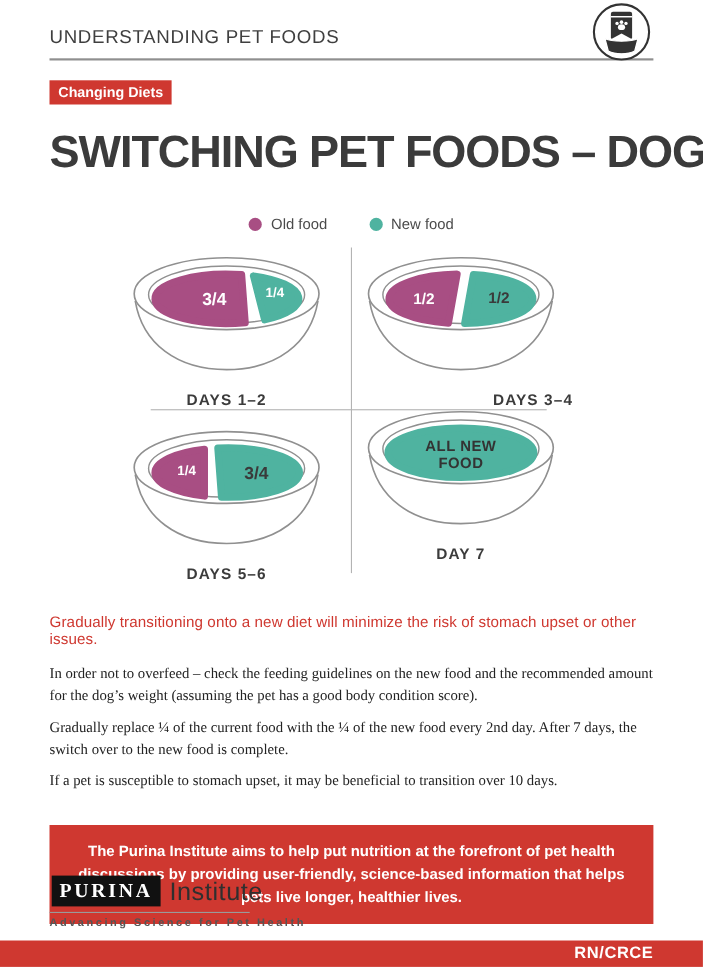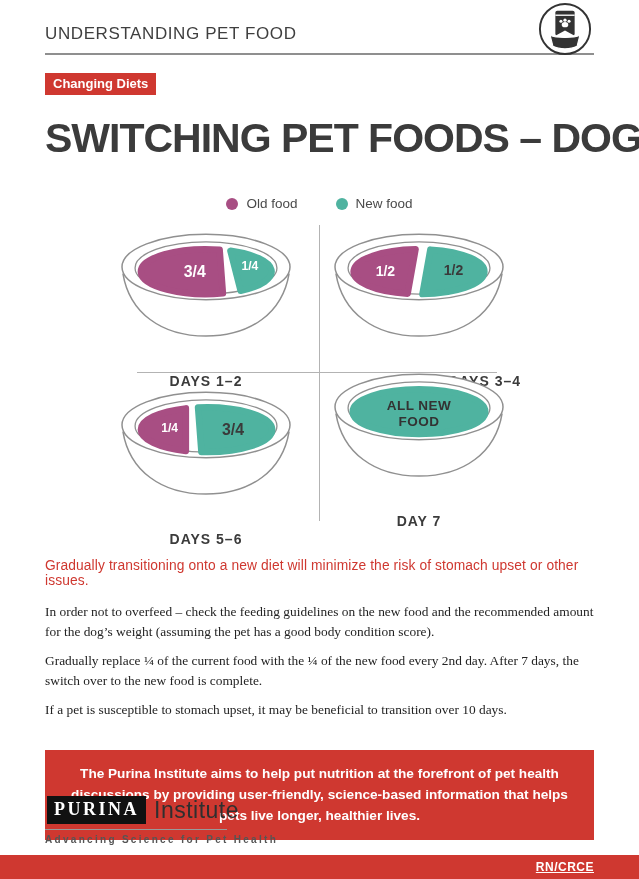--- a/index.html
+++ b/index.html
@@ -44,21 +44,21 @@
   .bowl-body{fill:#fff;stroke:var(--bowl-stroke);stroke-width:1.6;}
   .bowl-rim{fill:#fff;stroke:var(--bowl-stroke);stroke-width:1.6;}
   .bowl-rim-inner{fill:none;stroke:var(--bowl-stroke);stroke-width:1.4;}
   .food-old{fill:var(--magenta);stroke:var(--magenta);stroke-width:7;stroke-linejoin:round;}
   .food-new{fill:var(--teal);stroke:var(--teal);stroke-width:7;stroke-linejoin:round;}
   .frac{font-family:"Liberation Sans",sans-serif;font-weight:700;text-anchor:middle;}
   .frac-big{font-size:17px;} .frac-small{font-size:13px;} .frac-mid{font-size:15px;}
   .frac-white{fill:#ffffff;} .frac-dark{fill:#3a3a3a;}
   .allnew{font-family:"Liberation Sans",sans-serif;font-weight:700;font-size:14.5px;
           fill:#333;text-anchor:middle;letter-spacing:0.5px;}
-  .bowl-label{margin-top:22px;font-size:14px;font-weight:700;letter-spacing:1px;color:#3b3b3b;}
+  .bowl-label{margin-top:4px;font-size:14px;font-weight:700;letter-spacing:1px;color:#3b3b3b;}
 
   
   .highlight{margin:26px 45px 0;font-size:13.8px;color:var(--red);letter-spacing:0.1px;}
   .body-copy{margin:14px 45px 0;width:552px;}
   .body-copy p{font-family:"Liberation Serif",serif;font-size:13.4px;line-height:1.46;
                color:#232323;margin-bottom:10px;}
 
   
   .callout{margin:30px 45px 0;background:var(--red);color:#fff;text-align:center;
            padding:13px 26px 14px;font-size:13.6px;font-weight:700;line-height:1.55;}
@@ -69,30 +69,30 @@
   .checkerboard{display:block;}
   .purina-box{background:#111;color:#fff;font-family:"Liberation Serif",serif;font-weight:700;
               font-size:18px;letter-spacing:2.5px;padding:3px 7px 4px;margin-left:2px;}
   .institute{font-size:23px;color:#2f2f2f;margin-left:8px;letter-spacing:0.5px;}
   .logo-divider{border-top:1px solid #9a9a9a;margin-top:5px;}
   .tagline{margin-top:4px;font-size:10px;letter-spacing:2.3px;color:#555;font-weight:700;white-space:nowrap;}
 
   
   .bottom-bar{position:absolute;left:0;right:0;bottom:0;height:24px;background:var(--red);}
   .bottom-code{position:absolute;right:45px;top:0;line-height:24px;color:#fff;
-               font-size:12px;font-weight:700;letter-spacing:0.5px;text-decoration:underline;}
+               font-size:15px;font-weight:700;letter-spacing:0.5px;}
 </style>
 </head>
 <body>
 
 <div class="page">
 
   
   <div class="header">
-    <div class="header-title">UNDERSTANDING PET FOOD</div>
+    <div class="header-title">UNDERSTANDING PET FOODS</div>
     <div class="header-icon">
       <svg width="54" height="54" viewBox="0 0 56 56">
         <circle cx="28" cy="28" r="26" fill="#fff" stroke="#333" stroke-width="2"></circle>
         <rect x="18" y="9" width="20" height="26" rx="2" fill="#333"></rect>
         <rect x="18" y="13" width="20" height="1.4" fill="#fff"></rect>
         <ellipse cx="28" cy="23.5" rx="3.4" ry="2.8" fill="#fff"></ellipse>
         <circle cx="23.8" cy="20" r="1.6" fill="#fff"></circle>
         <circle cx="28" cy="18.8" r="1.7" fill="#fff"></circle>
         <circle cx="32.2" cy="20" r="1.6" fill="#fff"></circle>
         <path d="M18 35 L28 29.5 L38 35 L38 36.8 L18 36.8 Z" fill="#fff"></path>

